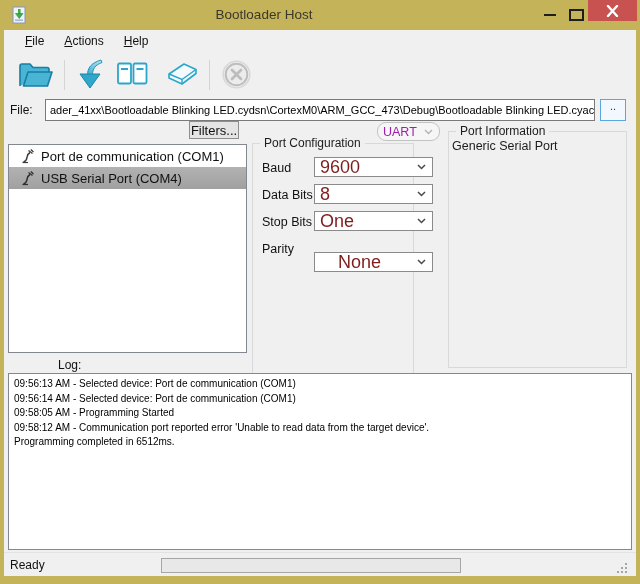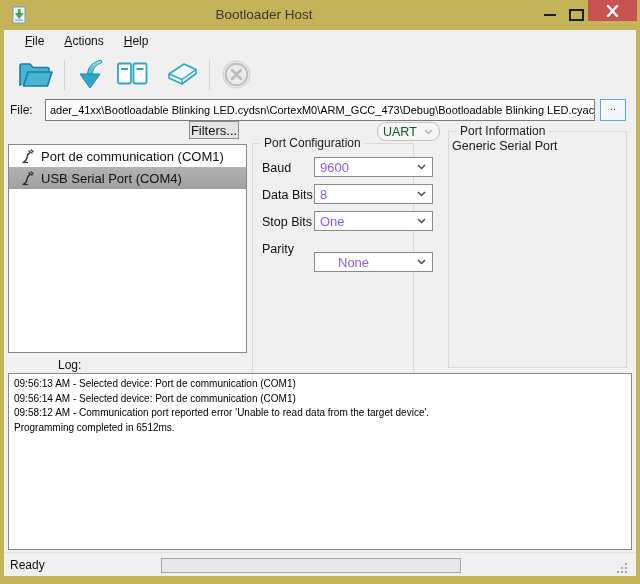--- a/index.html
+++ b/index.html
@@ -55,23 +55,23 @@
   .port-row.selected{background:linear-gradient(180deg,#b2b2b2,#a0a0a0);}
   .port-row svg{flex:0 0 auto;}
   
   .group{position:absolute;border:1px solid #d9d9d9;box-sizing:border-box;}
   .group-pc{left:252px;top:131px;width:162px;height:237px;margin-top:12px;}
   .group-pi{left:448px;top:131px;width:179px;height:237px;}
   .group-title{position:absolute;top:-8px;left:7px;background:#f0f0f0;padding:0 4px;font-size:12px;color:#1c1c1c;white-space:nowrap;}
   .pi-text{position:absolute;left:452px;top:139px;font-size:12.5px;color:#1c1c1c;text-align:center;}
   
   .combo{position:absolute;box-sizing:border-box;background:#fff;border:1px solid #8a8a8a;
-         display:flex;align-items:center;font-size:13px;color:#8b5cf6;padding-left:5px;cursor:pointer;}
+         display:flex;align-items:center;font-size:18px;color:#7f1d1d;padding-left:5px;cursor:pointer;}
   .combo .chev{margin-left:auto;margin-right:6px;display:flex;align-items:center;}
-  .combo.disabled{background:#f6f6f6;border-color:#c2c2c2;color:#14532d;cursor:default;border-radius:9px;}
+  .combo.disabled{background:#f6f6f6;border-color:#c2c2c2;color:#a21caf;cursor:default;border-radius:9px;}
   .combo-uart{left:377px;top:122px;width:63px;height:19px;font-size:12.5px;}
   .cfg-label{position:absolute;left:262px;font-size:12.5px;color:#111;}
   .cfg-combo{left:314px;width:119px;height:20px;}
   .lbl-baud{top:161px;} .cmb-baud{top:157px;}
   .lbl-databits{top:188px;} .cmb-databits{top:184px;}
   .lbl-stopbits{top:215px;} .cmb-stopbits{top:211px;}
   .lbl-parity{top:242px;} .cmb-parity{top:252px;padding-left:23px;}
   
   .log-label{position:absolute;left:10px;top:358px;font-size:12px;color:#111;margin-left:48px;}
   .log-box{position:absolute;left:8px;top:373px;width:624px;height:177px;box-sizing:border-box;
@@ -243,20 +243,21 @@
 
   <div class="group group-pi">
     <span class="group-title">Port Information</span>
   </div>
   <div class="pi-text">Generic Serial Port</div>
 
   <div class="log-label">Log:</div>
   <div class="log-box">
     <div>09:56:13 AM - Selected device: Port de communication (COM1)</div>
     <div>09:56:14 AM - Selected device: Port de communication (COM1)</div>
+    <div>09:58:05 AM - Programming Started</div>
     <div>09:58:12 AM - Communication port reported error 'Unable to read data from the target device'.</div>
     <div>Programming completed in 6512ms.</div>
   </div>
 
   <div class="statusbar">
     <span class="status-text">Ready</span>
     <div class="progress"></div>
     <span class="grip">
       <svg width="13" height="13" viewBox="0 0 13 13">
         <g fill="#a5a5a5">

